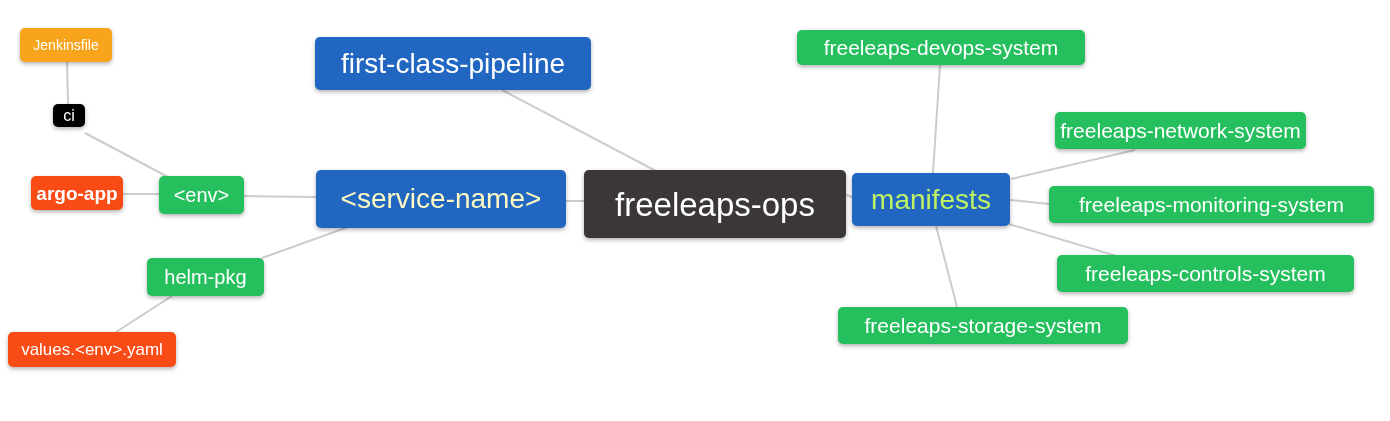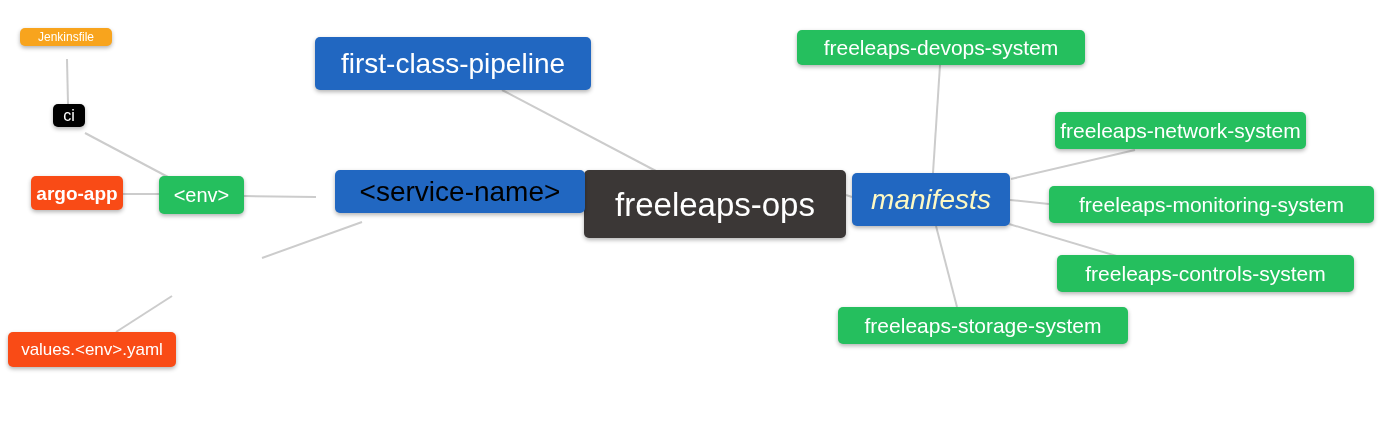--- a/index.html
+++ b/index.html
@@ -47,25 +47,26 @@
       <line x1="846" y1="195" x2="852" y2="197" stroke="#cccccc" stroke-width="2"></line>
       <line x1="940" y1="65" x2="933" y2="173" stroke="#cccccc" stroke-width="2"></line>
       <line x1="1011" y1="179" x2="1135" y2="150" stroke="#cccccc" stroke-width="2"></line>
       <line x1="1010" y1="200" x2="1049" y2="204" stroke="#cccccc" stroke-width="2"></line>
       <line x1="1009" y1="224" x2="1120" y2="257" stroke="#cccccc" stroke-width="2"></line>
       <line x1="936" y1="226" x2="957" y2="307" stroke="#cccccc" stroke-width="2"></line>
     </svg>
 
 <div class="node" style="left: 584px; top: 170px; width: 262px; height: 68px; font-size: 33px; background: rgb(59, 55, 54); color: rgb(255, 255, 255);">freeleaps-ops</div>
     <div class="node" style="left: 315px; top: 37px; width: 276px; height: 53px; font-size: 28px; background: rgb(33, 103, 193); color: rgb(255, 255, 255);">first-class-pipeline</div>
-    <div class="node" style="left: 316px; top: 170px; width: 250px; height: 43px; font-size: 28px; background: rgb(33, 103, 193); color: #000000; margin-left: 19px;">&lt;service-name&gt;</div>
-    <div class="node" style="left: 852px; top: 173px; width: 158px; height: 53px; font-size: 28px; background: rgb(33, 103, 193); color: #fef9c3; font-style: italic;">manifests</div>
+    <div class="node" style="left: 316px; top: 170px; width: 250px; height: 58px; font-size: 28px; background: rgb(33, 103, 193); color: #fef9c3;">&lt;service-name&gt;</div>
+    <div class="node" style="left: 852px; top: 173px; width: 158px; height: 53px; font-size: 28px; background: rgb(33, 103, 193); color: #bef264;">manifests</div>
     <div class="node" style="left: 159px; top: 176px; width: 85px; height: 38px; font-size: 20px; background: rgb(37, 191, 94); color: rgb(255, 255, 255);">&lt;env&gt;</div>
+    <div class="node" style="left: 147px; top: 258px; width: 117px; height: 38px; font-size: 20px; background: rgb(37, 191, 94); color: rgb(255, 255, 255);">helm-pkg</div>
     <div class="node" style="left: 31px; top: 176px; width: 92px; height: 34px; font-size: 19px; background: rgb(249, 75, 22); color: rgb(255, 255, 255); font-weight: bold;">argo-app</div>
     <div class="node" style="left: 8px; top: 332px; width: 168px; height: 35px; font-size: 17px; background: rgb(249, 75, 22); color: rgb(255, 255, 255);">values.&lt;env&gt;.yaml</div>
     <div class="node" style="left: 53px; top: 104px; width: 32px; height: 23px; font-size: 16px; background: #000000; color: rgb(255, 255, 255);">ci</div>
-    <div class="node" style="left: 20px; top: 28px; width: 92px; height: 18px; font-size: 12px; background: rgb(248, 164, 29); color: rgb(255, 255, 255);">Jenkinsfile</div>
+    <div class="node" style="left: 20px; top: 28px; width: 92px; height: 34px; font-size: 14px; background: rgb(248, 164, 29); color: rgb(255, 255, 255);">Jenkinsfile</div>
     <div class="node" style="left: 797px; top: 30px; width: 288px; height: 35px; font-size: 21px; background: rgb(37, 191, 94); color: rgb(255, 255, 255);">freeleaps-devops-system</div>
     <div class="node" style="left: 1055px; top: 112px; width: 251px; height: 37px; font-size: 21px; background: rgb(37, 191, 94); color: rgb(255, 255, 255);">freeleaps-network-system</div>
     <div class="node" style="left: 1049px; top: 186px; width: 325px; height: 37px; font-size: 21px; background: rgb(37, 191, 94); color: rgb(255, 255, 255);">freeleaps-monitoring-system</div>
     <div class="node" style="left: 1057px; top: 255px; width: 297px; height: 37px; font-size: 21px; background: rgb(37, 191, 94); color: rgb(255, 255, 255);">freeleaps-controls-system</div>
     <div class="node" style="left: 814px; top: 307px; width: 290px; height: 37px; font-size: 21px; background: rgb(37, 191, 94); color: rgb(255, 255, 255); margin-left: 24px;">freeleaps-storage-system</div>
   </div>
 
 </body></html>

